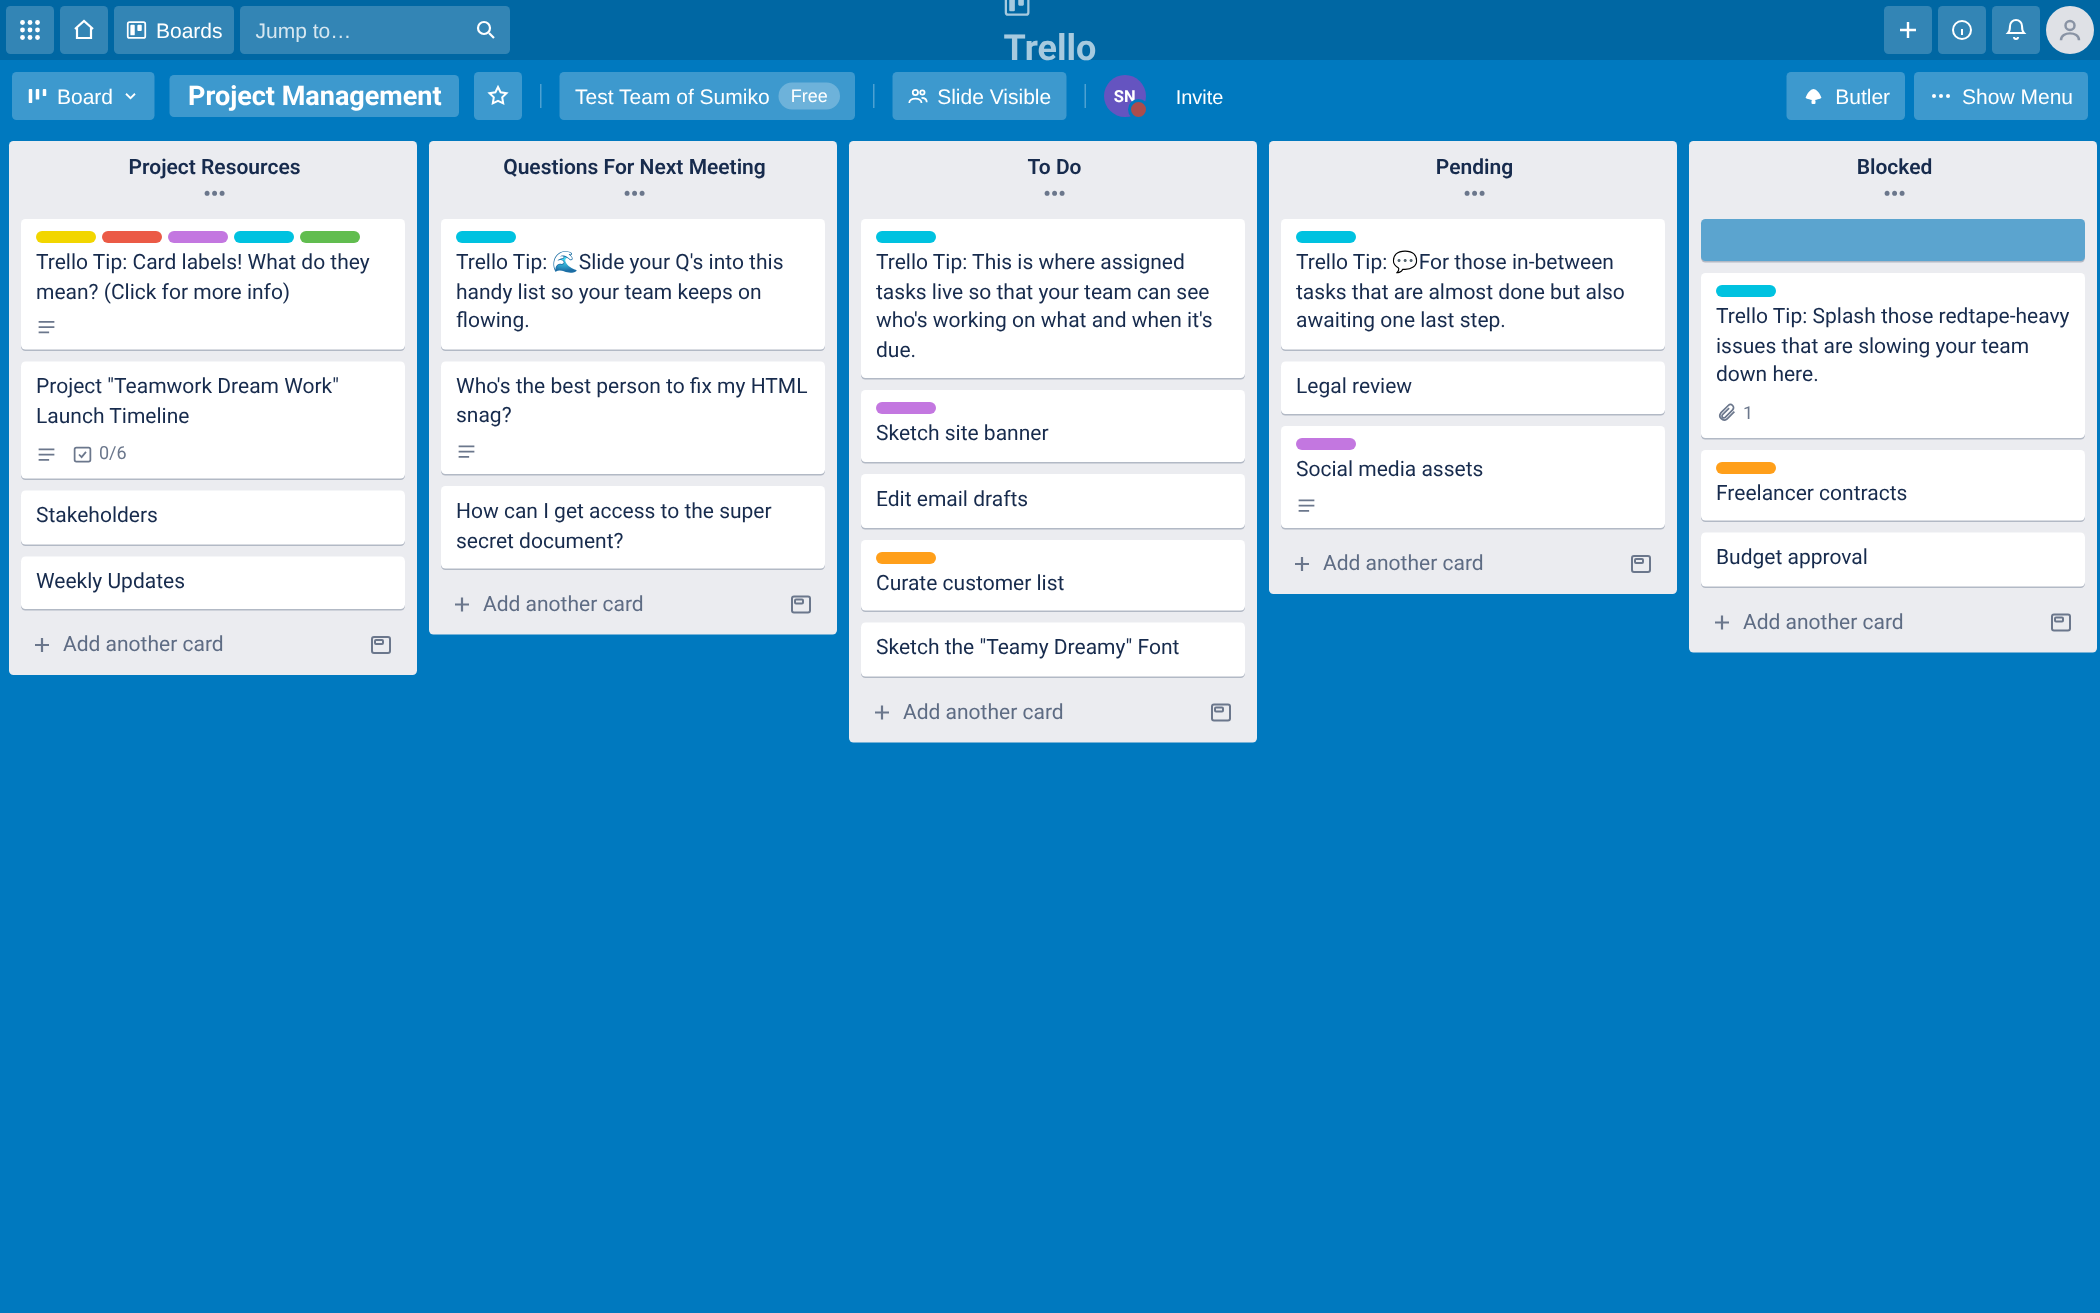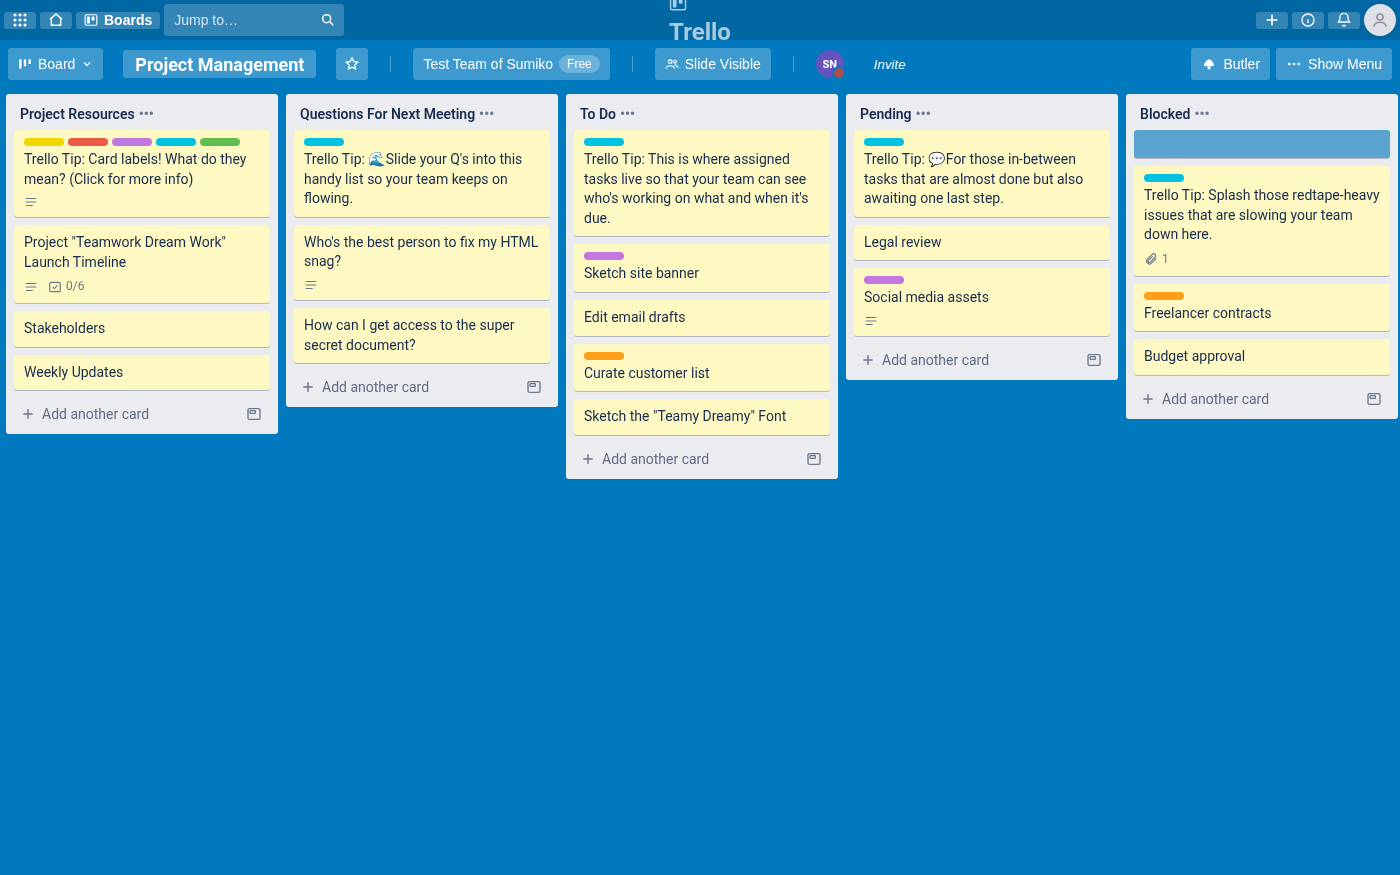--- a/index.html
+++ b/index.html
@@ -18,27 +18,27 @@
     display: flex;
     align-items: center;
     padding: 4px;
     gap: 4px;
     position: relative;
   }
   .hbtn {
     background: rgba(255,255,255,0.2);
     border: none;
     border-radius: 3px;
-    height: 17px;
+    height: 32px;
     min-width: 32px;
     display: inline-flex;
     align-items: center;
     justify-content: center;
     color: #fff;
-    font-weight: 700;
+    font-weight: 400;
     font-size: 14px;
     padding: 0 8px;
     cursor: pointer;
     gap: 6px;
     text-align: center;
   }
   .hbtn.square { width: 32px; padding: 0; }
   .search-wrap {
     position: relative;
     width: 180px;
@@ -77,21 +77,21 @@
     width: 32px; height: 32px; border-radius: 50%;
     background: #dfe1e6; display:flex; align-items:center; justify-content:center;
     cursor: pointer;
   }
   
   .board-header {
     height: 48px;
     display: flex;
     align-items: center;
     padding: 8px;
-    gap: 20px;
+    gap: 10px;
   }
   .bh-btn {
     background: rgba(255,255,255,0.24);
     border: none;
     border-radius: 3px;
     height: 32px;
     display: inline-flex;
     align-items: center;
     color: #fff;
     font-size: 14px;
@@ -134,48 +134,48 @@
   .bh-avatar::after {
     content:""; position:absolute; right:-2px; bottom:-2px;
     width:10px; height:10px; background:#aa4d4d; border-radius:50%;
     border:2px solid #0079BF;
   }
   .bh-right { margin-left: auto; display:flex; gap:6px; }
   .invite-btn {
     background: transparent; border:none; color:#fff;
     height:32px; padding:0 10px; cursor:pointer;
     border-radius:3px;
-    font-style:italic;
   }
   
   .board {
     display: flex;
     align-items: flex-start;
     padding: 6px 6px 20px 6px;
     gap: 8px;
     overflow-x: auto;
     height: calc(100% - 88px);
   }
   .list {
     width: 272px;
     flex: 0 0 272px;
     background: #ebecf0;
     border-radius: 3px;
     padding: 6px 8px 8px 8px;
     display: flex;
     flex-direction: column;
   }
   .list-header {
-    display: flex; align-items: center; justify-content: flex-start;
+    display: flex; align-items: center; justify-content: center;
     padding: 4px 4px 6px 6px;
+    flex-direction: column;
   }
   .list-title { font-size: 14px; font-weight: 600; color: #172b4d; cursor: pointer; }
   .list-menu { color:#6b778c; cursor:pointer; padding:2px 4px; border-radius:3px; font-weight:700; }
   .card {
-    background: #fef9c3;
+    background: #ffffff;
     border-radius: 3px;
     box-shadow: 0 1px 0 rgba(9,30,66,.25);
     padding: 8px 4px 8px 10px;
     margin-bottom: 8px;
     font-size: 14px;
     color: #172b4d;
     cursor: pointer;
     line-height: 1.4;
   }
   .card.selected { background: #5ba4cf; }

